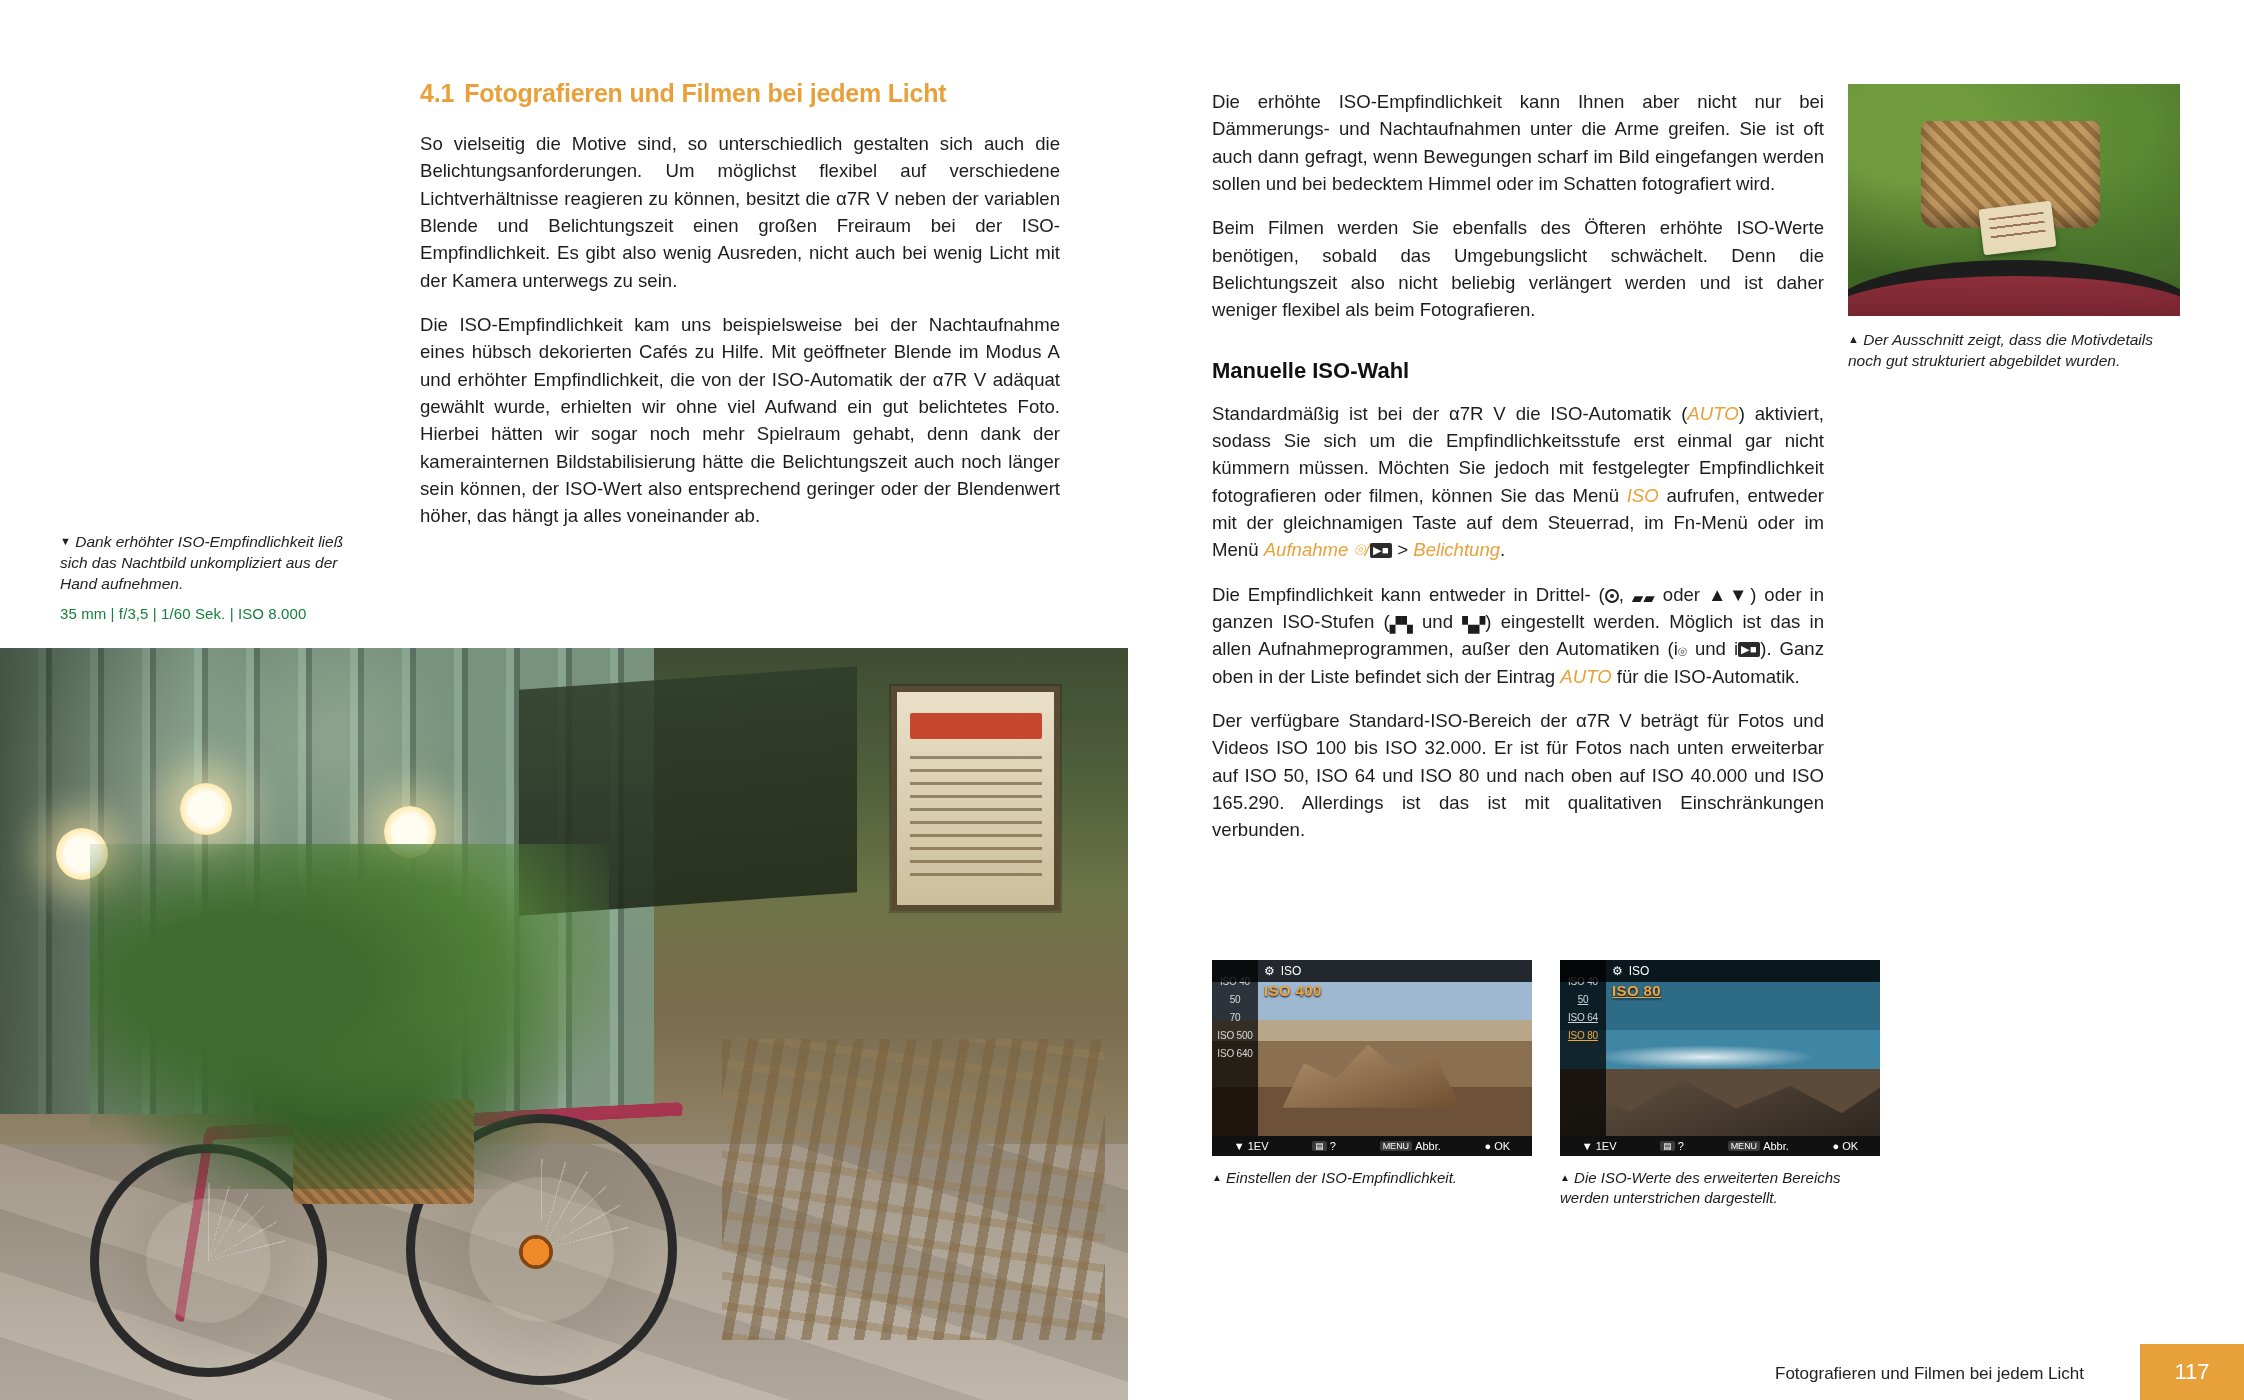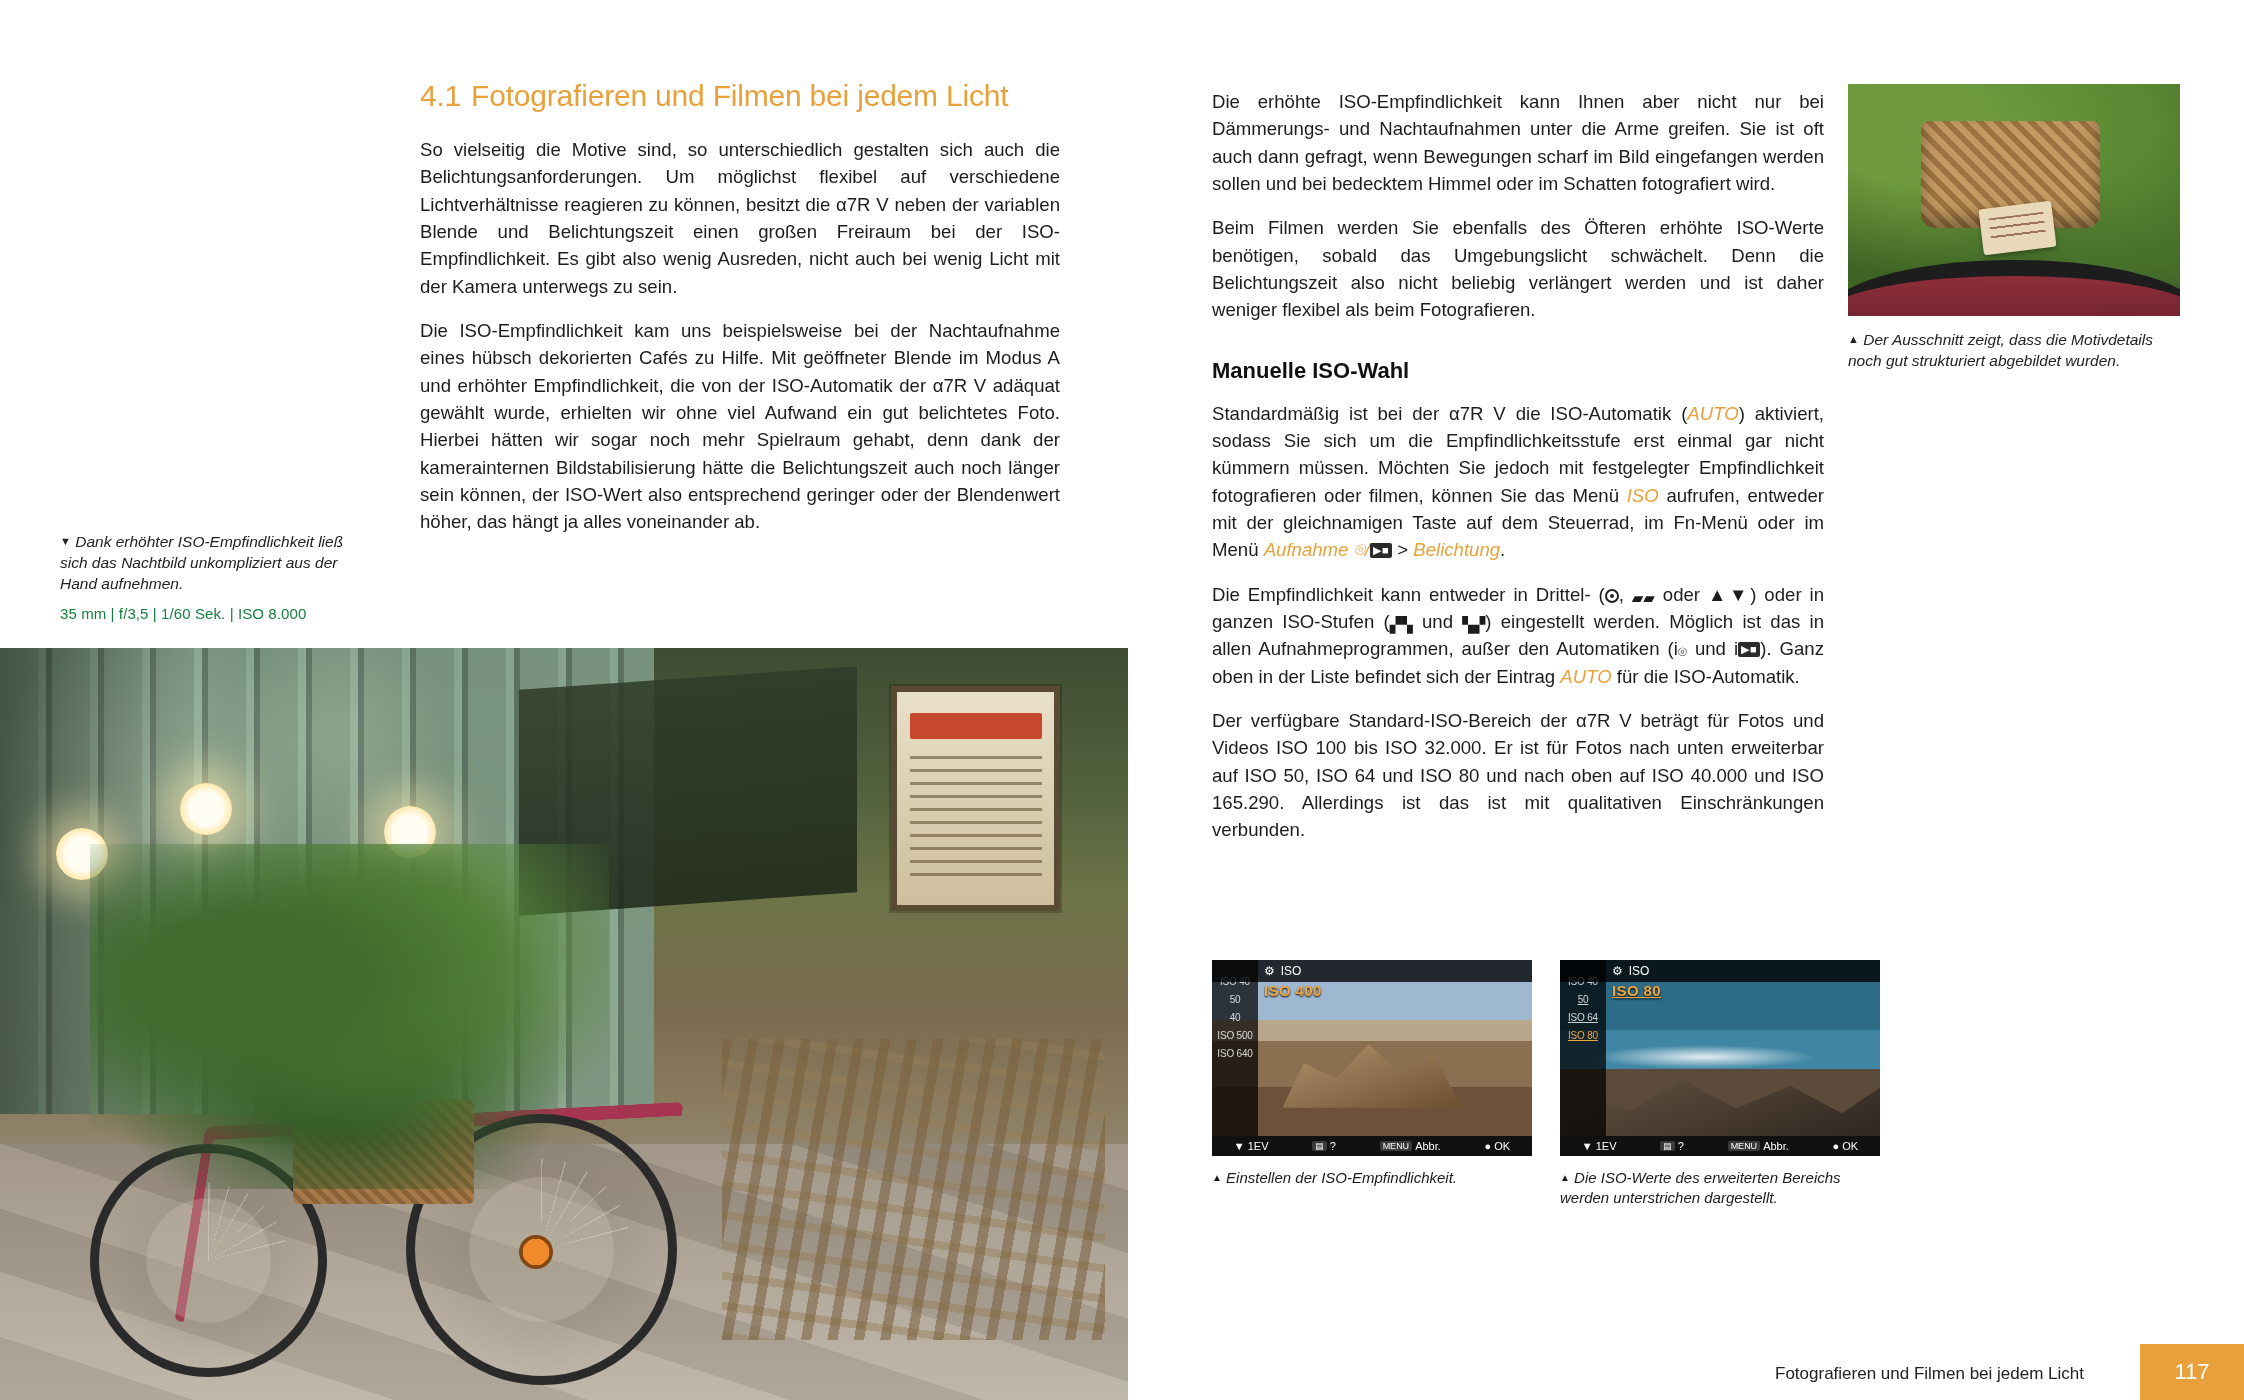--- a/index.html
+++ b/index.html
@@ -28,25 +28,25 @@
   }
   .col-right {
     position: absolute;
     left: 1212px;
     top: 88px;
     width: 612px;
   }
 
   
   h2.section-title {
-    font-size: 30px;
+    font-size: 25px;
     line-height: 1.2;
     margin: 0 0 22px 0;
     color: #e8a13a;
-    font-weight: normal;
+    font-weight: bold;
     letter-spacing: -0.2px;
   }
   h2.section-title .num { margin-right: 10px; }
 
   h3.sub-title {
     font-size: 22px;
     margin: 34px 0 16px 0;
     font-weight: bold;
     color: #111;
   }
@@ -466,21 +466,21 @@
   <div class="cam-shots">
 
     <div class="cam">
       <div class="cam-screen cam1">
         <div class="cam-img">
           <div class="rock"></div>
         </div>
         <div class="iso-strip">
           <span class="v">ISO 40</span>
           <span class="v">50</span>
-          <span class="v">40</span>
+          <span class="v">70</span>
           <span class="v">ISO 500</span>
           <span class="v">ISO 640</span>
         </div>
         <div class="cam-topbar">
           <span>⚙</span>
           <span>ISO</span>
         </div>
         <div class="cam-iso-big">ISO 400</div>
         <div class="cam-bottombar">
           <span>

